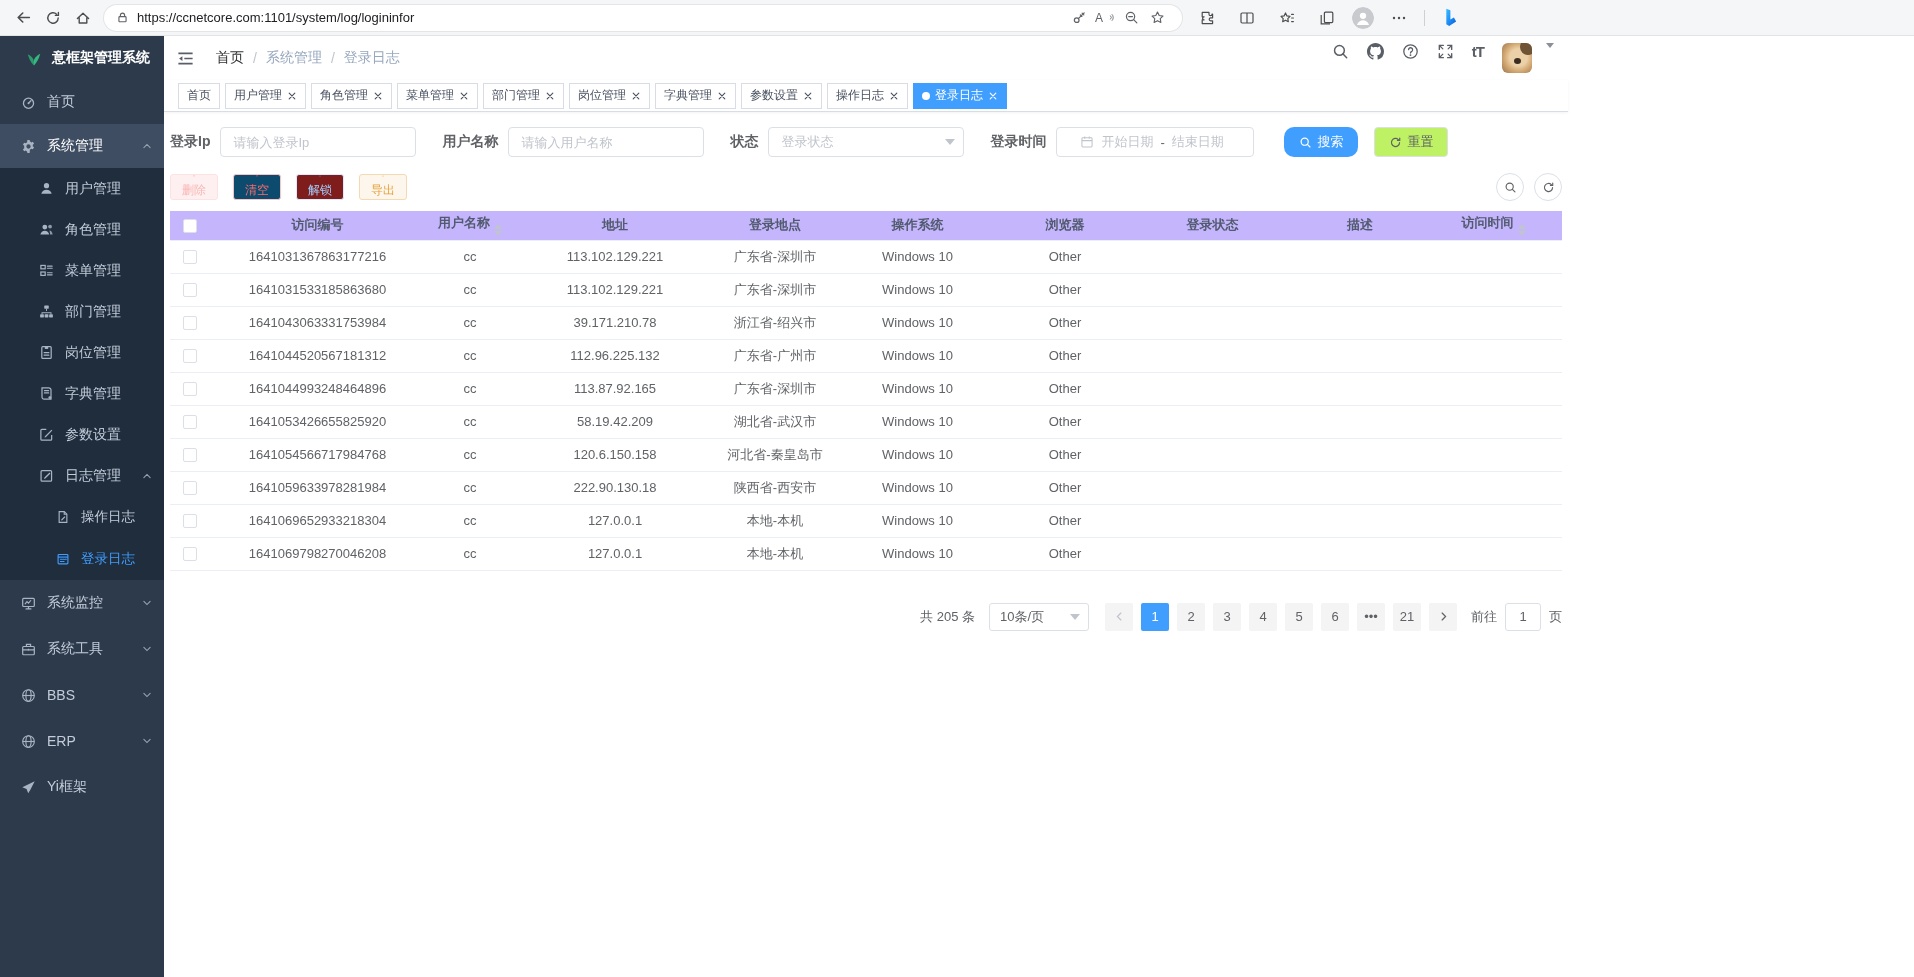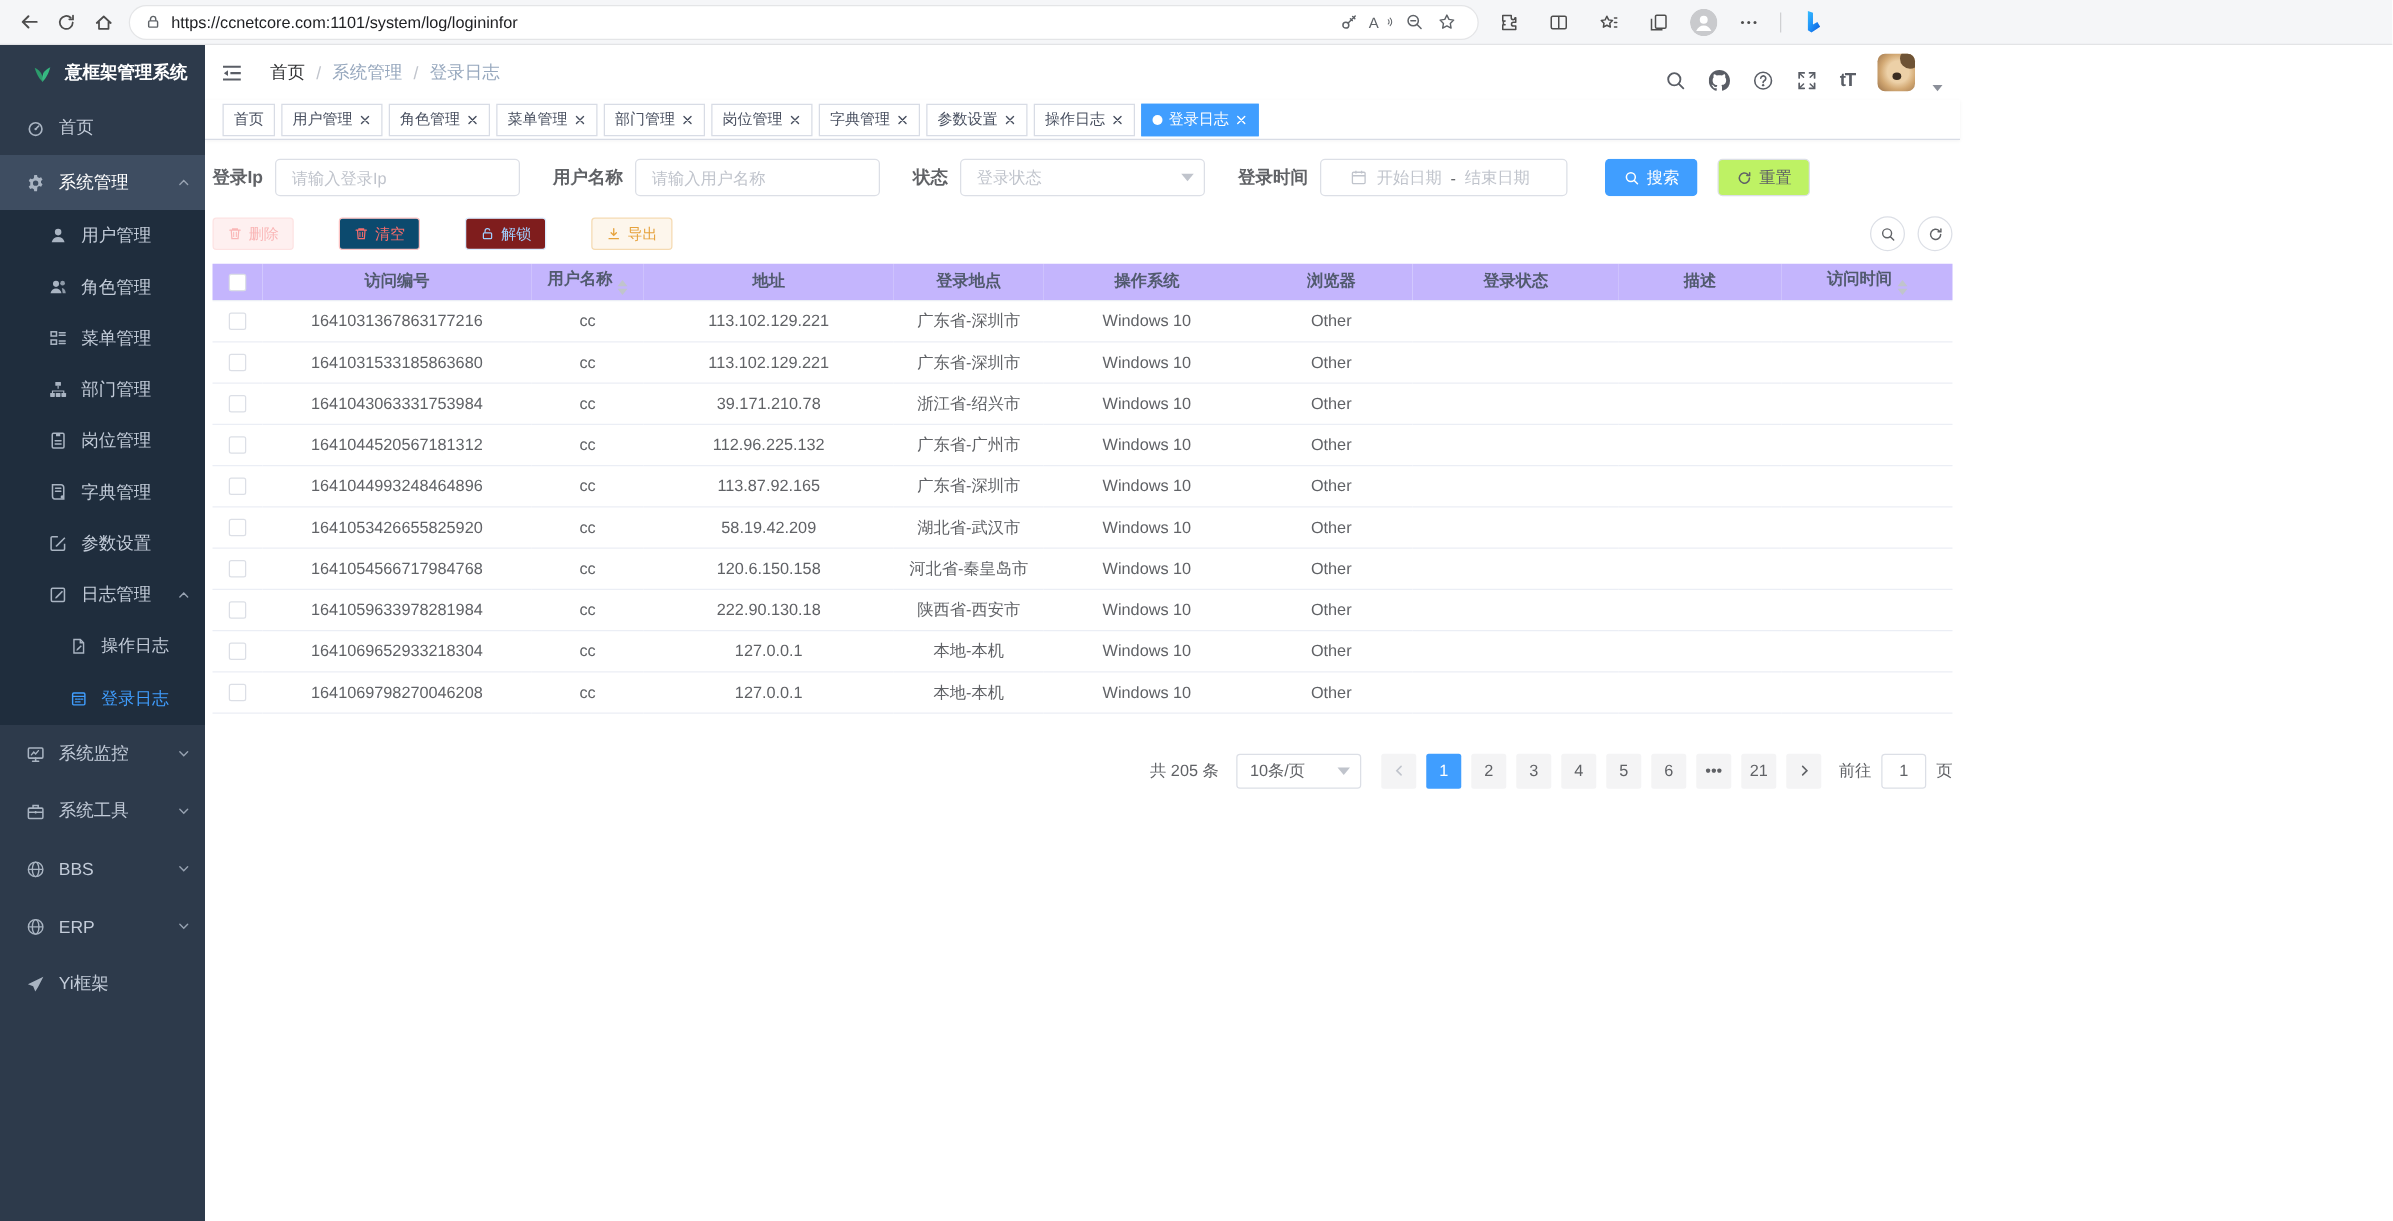--- a/index.html
+++ b/index.html
@@ -43,21 +43,21 @@
 
   
   .main { flex:1; display:flex; flex-direction:column; min-width:0; background:#fff; }
 
   .app-header { height:44px; display:flex; align-items:center; padding:0 14px 0 12px; background:#fff; }
   .collapse-btn { width:22px; height:22px; color:#5a5e66; display:flex; align-items:center; cursor:pointer; }
   .bc { display:flex; align-items:center; margin-left:18px; font-size:14px; }
   .bc-home { color:#303133; cursor:pointer; }
   .bc-sep { color:#c0c4cc; margin:0 9px; }
   .bc-link { color:#97a8be; cursor:pointer; }
-  .hdr-right { margin-left:auto; display:flex; align-items:flex-end; gap:18px; color:#5a5e66; }
+  .hdr-right { margin-left:auto; display:flex; align-items:flex-start; gap:18px; color:#5a5e66; }
   .hicon { cursor:pointer; display:flex; align-items:center; }
   .fontsz { font-size:15px; font-weight:bold; color:#5a5e66; letter-spacing:-1px; }
   .avatar { width:30px; height:30px; border-radius:6px; position:relative; overflow:hidden; cursor:pointer;
     background:radial-gradient(circle at 55% 48%, #ecd0a7 0 38%, #d2a873 62%, #9a724a 100%); }
   .avatar::before { content:""; position:absolute; right:-4px; top:-4px; width:16px; height:16px;
     border-radius:50%; background:#6e5335; }
   .avatar::after { content:""; position:absolute; left:12px; top:15px; width:7px; height:6px;
     border-radius:50%; background:#3a2d21; }
   .hdr-caret { width:0; height:0; border-left:4px solid transparent; border-right:4px solid transparent;
     border-top:5px solid #8b8f99; margin-left:-4px; cursor:pointer; }
@@ -82,26 +82,26 @@
   .finput::placeholder { color:#c0c4cc; }
   .fselect { width:196px; height:30px; border:1px solid #dcdfe6; border-radius:4px; display:flex;
     align-items:center; padding:0 8px 0 12px; margin-right:26px; color:#c0c4cc; font-size:13px; cursor:pointer; }
   .fselect .scaret { margin-left:auto; width:0; height:0; border-left:5px solid transparent;
     border-right:5px solid transparent; border-top:6px solid #c0c4cc; }
   .fdate { width:198px; height:30px; border:1px solid #dcdfe6; border-radius:4px; display:flex;
     align-items:center; padding:0 23px; margin-right:30px; font-size:13px; color:#c0c4cc; gap:7px; cursor:pointer; }
   .fdate .dsep { color:#606266; }
   .btn { height:30px; border-radius:4px; font-size:13px; display:inline-flex; align-items:center;
     padding:0 14px; cursor:pointer; border:1px solid transparent; gap:5px; white-space:nowrap; }
-  .btn-primary { background:#409eff; color:#fff; }
+  .btn-primary { background:#409eff; color:#fff;border-radius:10px; }
   .btn-plain { background:#bef264; border-color:#dcdfe6; color:#606266; margin-left:16px; }
 
   .tool-row { margin-top:15px; display:flex; align-items:center; height:28px; position:relative; }
   .mbtn { height:26px; padding:0 11px; font-size:12px; border-radius:3px; display:inline-flex;
-    align-items:center; gap:5px; margin-right:36px; border:1px solid; cursor:pointer; white-space:nowrap; }
+    align-items:center; gap:5px; margin-right:15px; border:1px solid; cursor:pointer; white-space:nowrap;flex-direction:column; }
   .mbtn.del    { color:#fab6b6; background:#fef0f0; border-color:#fde2e2; }
   .mbtn.clear  { color:#f56c6c; background:#0c4a6e; border-color:#fbc4c4; }
   .mbtn.unlock { color:#a0cfff; background:#7f1d1d; border-color:#d9ecff; }
   .mbtn.export { color:#e6a23c; background:#fdf6ec; border-color:#f5dab1; }
   .circle-btns { position:absolute; right:0; top:0; display:flex; gap:10px; }
   .cbtn { width:28px; height:28px; border:1px solid #dcdfe6; border-radius:50%; background:#fff;
     display:flex; align-items:center; justify-content:center; color:#606266; cursor:pointer; }
 
   
   .tbl { margin-top:10px; width:100%; border-collapse:collapse; table-layout:fixed; font-size:13px; color:#606266; }

